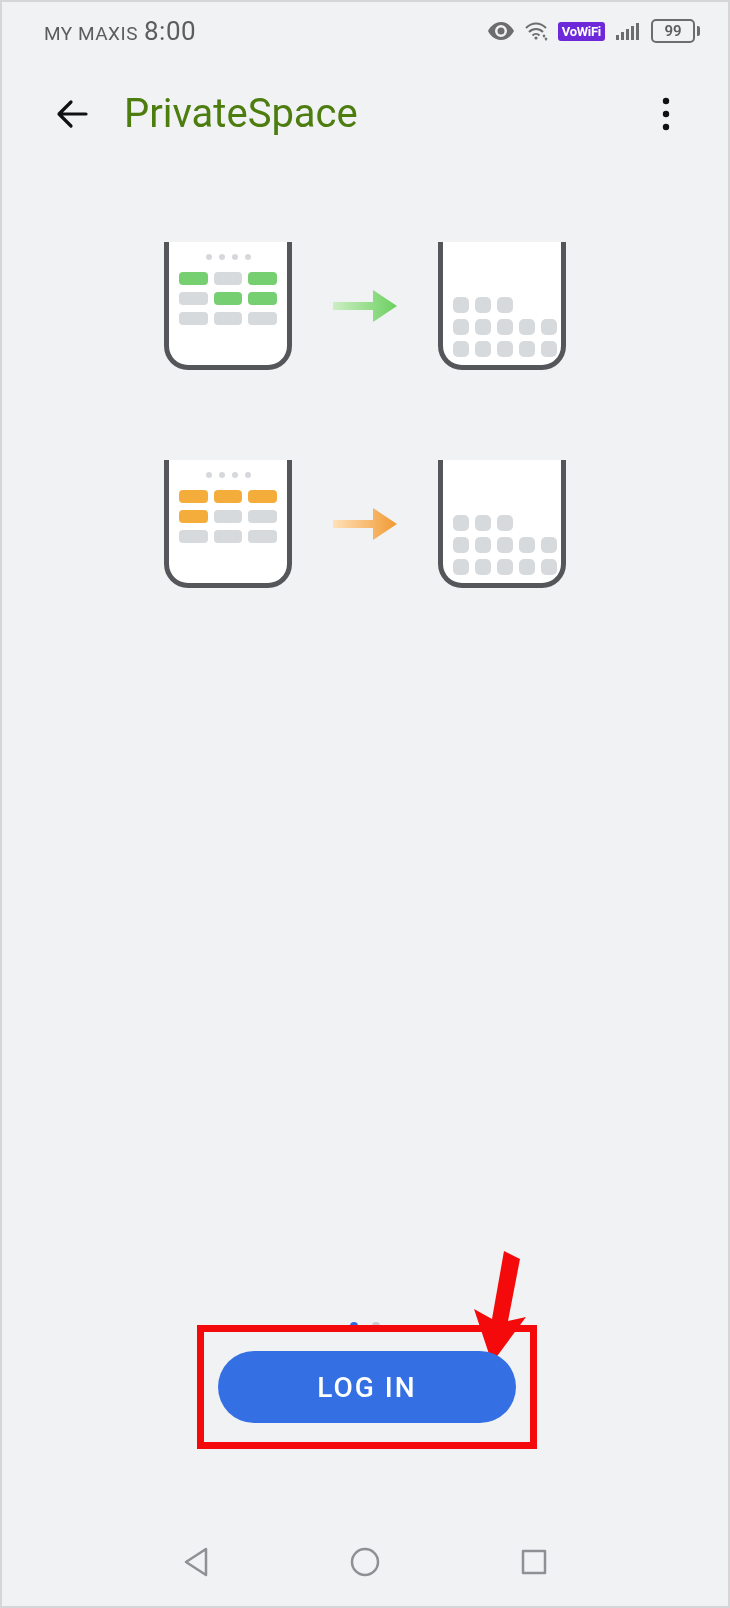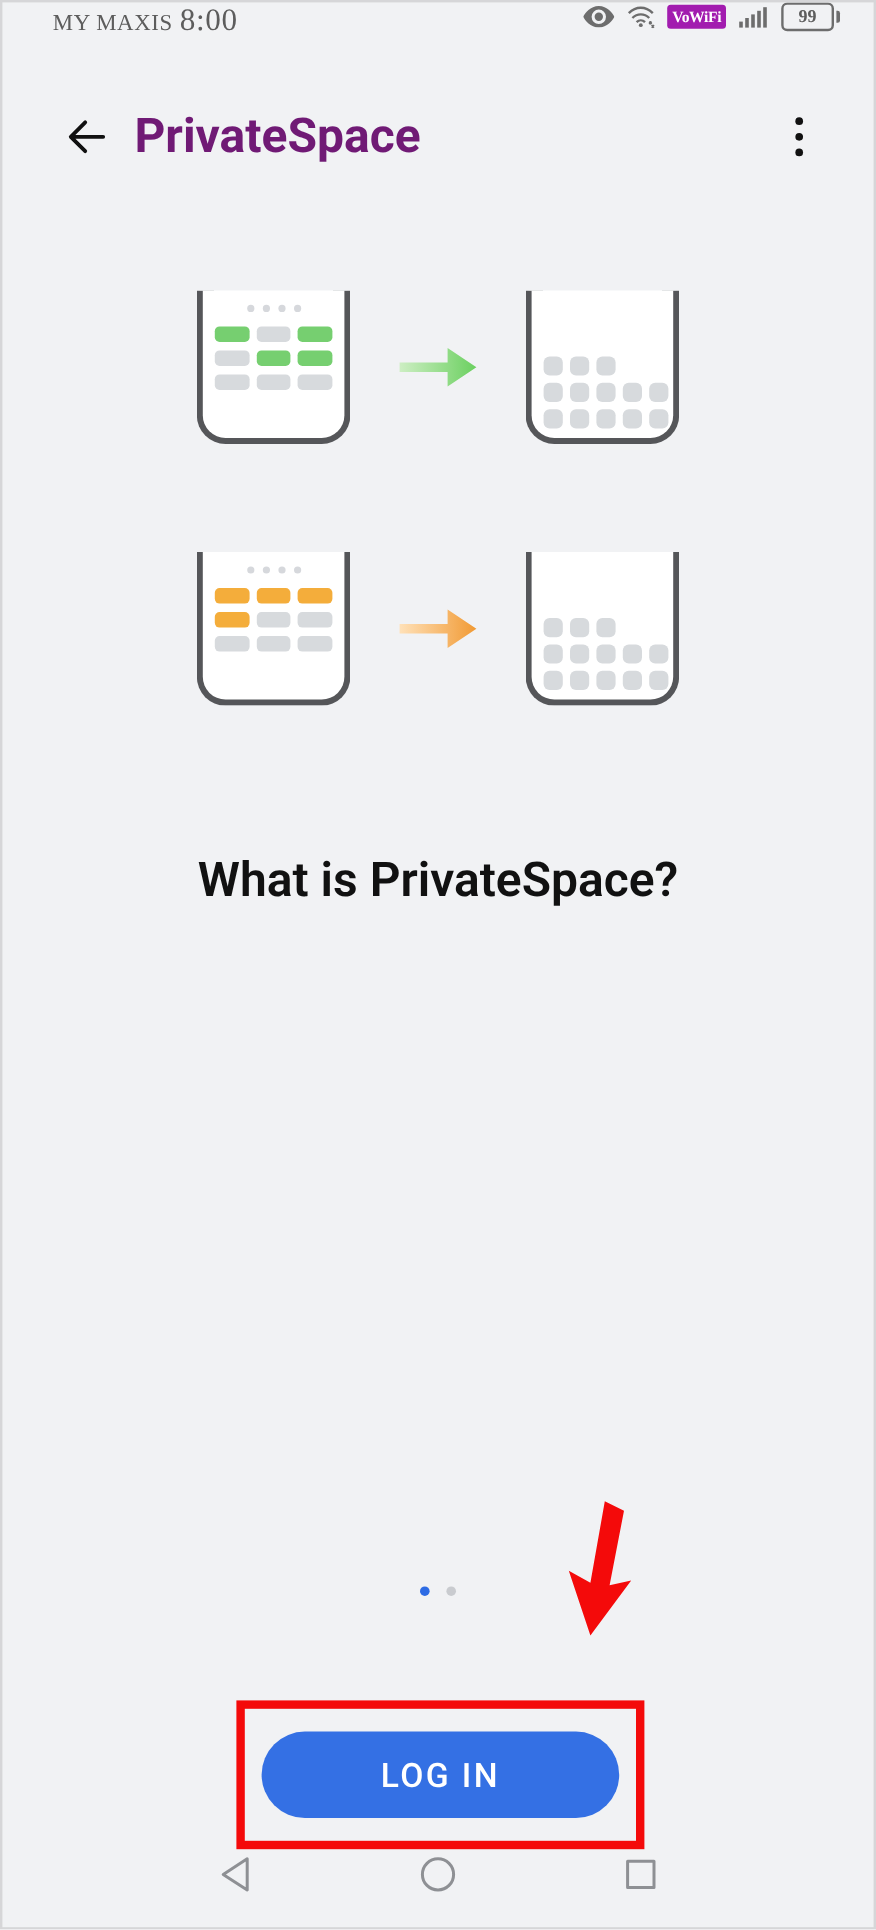--- a/index.html
+++ b/index.html
@@ -15,37 +15,36 @@
     border: 2px solid #d6d6d8;
     background: #f1f2f4;
     position: relative;
     overflow: hidden;
   }
 
   
   .statusbar {
     height: 58px;
     display: flex;
-    align-items: flex-start;
+    align-items: center;
     justify-content: space-between;
     padding: 0 28px 0 42px;
     color: #5d5d5d;
-    font-family: Liberation Serif, serif;
   }
   .sb-left {
     display: flex;
     align-items: baseline;
     gap: 6px;
   }
   .carrier { font-size: 19px; letter-spacing: 0.5px; }
   .time { font-size: 26px; font-weight: 400; letter-spacing: 0.5px; }
   .sb-right { display: flex; align-items: center; gap: 10px; }
   .sb-right svg { display: block; }
   .vowifi {
-    background: #a21caf;
+    background: #6d28d9;
     color: #fff;
     font-size: 13px;
     font-weight: 700;
     padding: 2px 4px;
     border-radius: 3px;
     letter-spacing: -0.3px;
   }
   .batt-wrap { display: flex; align-items: center; gap: 2px; }
   .batt {
     border: 2px solid #6d6d6d;
@@ -65,23 +64,23 @@
 
   
   .header {
     display: flex;
     align-items: center;
     padding: 30px 40px 10px 50px;
   }
   .back-btn { width: 44px; height: 44px; display:flex; align-items:center; justify-content:center; cursor:pointer; }
   .title {
     font-size: 40px;
-    font-weight: 700;
-    color: #701a75;
-    margin-left: 16px;
+    font-weight: 400;
+    color: #4d7c0f;
+    margin-left: 28px;
     flex: 1;
   }
   .more-btn { width: 44px; height: 44px; display:flex; align-items:center; justify-content:center; cursor:pointer; }
 
   
   .illus {
     margin-top: 95px;
     display: flex;
     flex-direction: column;
     align-items: center;
@@ -158,21 +157,21 @@
     justify-content: center;
     gap: 14px;
   }
   .pager .dot { width: 8px; height: 8px; border-radius: 50%; background: #c9cbcf; }
   .pager .dot.active { background: #2d6be4; }
 
   
   .highlight {
     position: absolute;
     left: 195px;
-    top: 1415px;
+    top: 1323px;
     width: 340px;
     height: 124px;
     border: 7px solid #f40a0a;
     display: flex;
     align-items: center;
     justify-content: center;
   }
   .login-btn {
     width: 298px;
     height: 72px;
@@ -365,21 +364,20 @@
             <div class="sq"></div>
             <div class="sq"></div>
             <div class="sq"></div>
             <div class="sq"></div>
         </div>
       </div>
     </div>
   </div>
 
   <div class="content">
-    <h2>What is PrivateSpace?</h2>
   </div>
 
   <div class="pager">
     <span class="dot active"></span>
     <span class="dot"></span>
   </div>
 
   <div class="red-arrow">
     <svg width="80" height="120" viewBox="0 0 80 120">
       <path fill="#f40a0a" d="M42 4 L58 12 L46 74 L64 70 L30 116 L12 62 L30 72 Z"></path>

